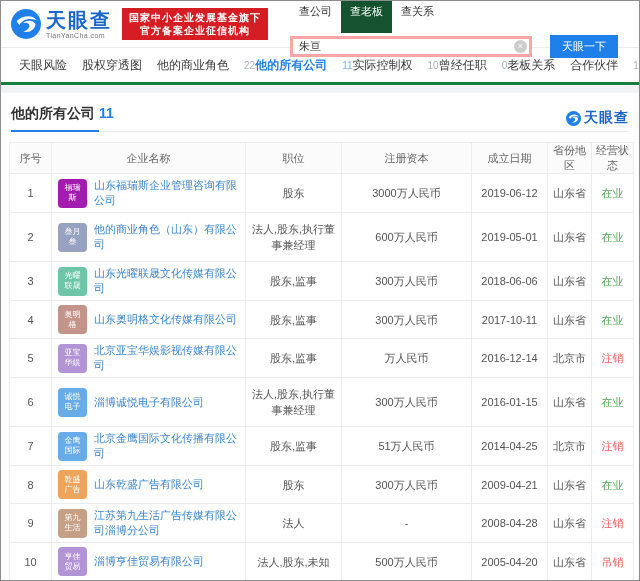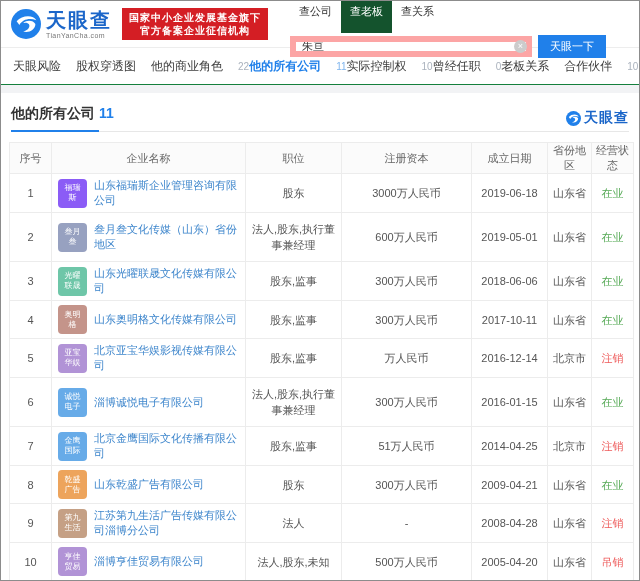--- a/index.html
+++ b/index.html
@@ -13,26 +13,26 @@
   .logo-text-wrap { line-height:1; }
   .logo-title { font-size:20px; font-weight:bold; color:#1b66c9; letter-spacing:2px; }
   .logo-sub { font-size:7px; color:#777; margin-top:2px; letter-spacing:.4px; }
   .gov-badge { background:#d41e24; color:#fff; font-size:10px; font-weight:bold; line-height:13px; padding:3px 7px; margin-left:10px; text-align:center; letter-spacing:1px; }
   .search-area { margin-left:22px; }
   .search-tabs { display:flex; font-size:11px; color:#333; margin-bottom:2px; }
   .search-tab { padding:14px 9px; cursor:pointer; }
   .search-tab.active { background:#14532d; color:#fff; }
   .search-row { display:flex; align-items:center; }
   .search-input-wrap { position:relative; }
-  .search-input { width:242px; height:21px; border:6px solid #fca5a5; font-size:11px; color:#333; padding:0 20px 0 6px; outline:none; font-family:inherit; }
+  .search-input { width:242px; height:21px; border:3px solid #fca5a5; font-size:11px; color:#333; padding:0 20px 0 6px; outline:none; font-family:inherit; }
   .clear-icon { position:absolute; right:5px; top:4px; width:13px; height:13px; border-radius:50%; background:#ccc; color:#fff; font-size:9px; line-height:13px; text-align:center; cursor:pointer; }
-  .search-btn { height:23px; margin-left:6px; background:#2080ea; color:#fff; border:none; font-size:11px; padding:0 12px; cursor:pointer; font-family:inherit; }
+  .search-btn { height:23px; margin-left:18px; background:#2080ea; color:#fff; border:none; font-size:11px; padding:0 12px; cursor:pointer; font-family:inherit; }
 
   
-  .nav { height:37px; display:flex; align-items:center; justify-content:space-between; padding:0 12px; border-bottom:1px solid #15803d; background:#fff; font-size:12px; color:#3c3c3c; }
+  .nav { height:37px; display:flex; align-items:center; justify-content:space-between; padding:0 18px; border-bottom:3px solid #15803d; background:#fff; font-size:12px; color:#3c3c3c; }
   .nav-item { cursor:pointer; white-space:nowrap; }
   .nav-item .cnt { font-size:10px; color:#aab2bd; margin-left:15px; }
   .nav-item.active { color:#2080ea; font-weight:bold; }
   .nav-item.active .cnt { color:#7fb5ee; font-weight:normal; }
 
   .gray-strip { height:8px; background:#f2f3f5; }
 
   
   .section-head { display:flex; align-items:center; justify-content:space-between; padding:12px 10px 0 10px; }
   .section-title-wrap { font-size:14px; font-weight:bold; color:#333; padding-bottom:8px; position:relative; }
@@ -141,43 +141,43 @@
           <th>成立日期</th>
           <th>省份地区</th>
           <th>经营状态</th>
         </tr>
       </thead>
       <tbody>
     <tr>
       <td>1</td>
       <td class="c-company">
         <div class="company-cell">
-          <span class="badge" style="background: #8b5cf6;">
+          <span class="badge" style="background: #a21caf;">
                   <div>福瑞</div>
                   <div>斯</div>
                 </span>
           <a class="company-link" href="#">山东福瑞斯企业管理咨询有限公司</a>
         </div>
       </td>
       <td>股东</td>
       <td>3000万人民币</td>
-      <td>2019-06-18</td>
+      <td>2019-06-12</td>
       <td>山东省</td>
       <td style="color: rgb(85, 169, 85);">在业</td>
     </tr>
 
     <tr>
       <td>2</td>
       <td class="c-company">
         <div class="company-cell">
           <span class="badge" style="background: rgb(151, 161, 192);">
                   <div>叁月</div>
                   <div>叁</div>
                 </span>
-          <a class="company-link" href="#">叁月叁文化传媒（山东）省份地区</a>
+          <a class="company-link" href="#">他的商业角色（山东）有限公司</a>
         </div>
       </td>
       <td>法人,股东,执行董事兼经理</td>
       <td>600万人民币</td>
       <td>2019-05-01</td>
       <td>山东省</td>
       <td style="color: rgb(85, 169, 85);">在业</td>
     </tr>
 
     <tr>

